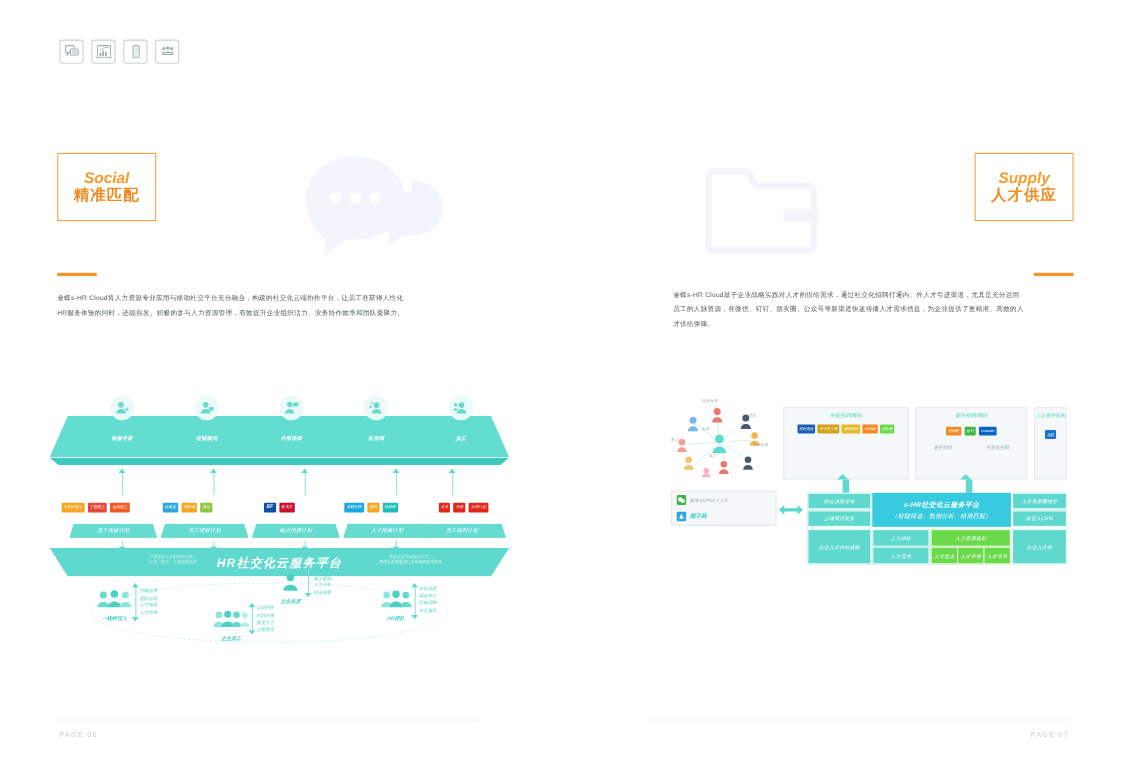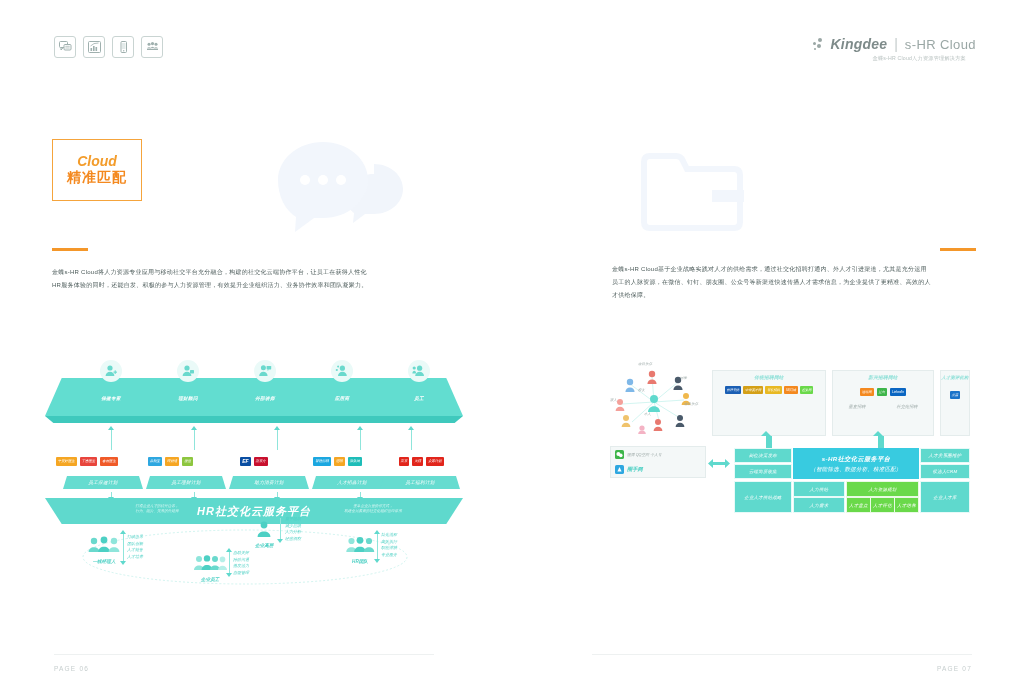--- a/index.html
+++ b/index.html
@@ -206,47 +206,33 @@
         <circle cx="6.5" cy="2.6" r="1.6" fill="#9fb0ae"></circle>
         <circle cx="10" cy="3.2" r="1.5" fill="#9fb0ae"></circle>
         <path d="M0.8 7.5 Q3 4.8 5.2 7.5 Z" fill="#9fb0ae"></path>
         <path d="M4.2 7.2 Q6.5 4.2 8.8 7.2 Z" fill="#9fb0ae"></path>
         <path d="M7.8 7.5 Q10 4.8 12.2 7.5 Z" fill="#9fb0ae"></path>
         <rect x="1" y="8" width="11" height="1" fill="#9fb0ae"></rect>
       </svg>
     </div>
   </div>
 
-  <div class="logo">
-    <div class="logo-row">
-      <span class="logo-dots">
-        <i></i>
-          <i></i>
-          <i></i>
-          <i></i>
-      </span>
-      <span class="logo-kingdee">Kingdee</span>
-      <span class="logo-sep">|</span>
-      <span class="logo-prod">s-HR Cloud</span>
-    </div>
-    <div class="logo-sub">金蝶s-HR Cloud人力资源管理解决方案</div>
-  </div>
 
   <div class="wm wm-chat">
     <svg width="126" height="98" viewBox="0 0 126 98">
       <path d="M96 22c16 0 29 11 29 25s-13 25-29 25h-9l-12 9 1-10c-5-4-9-9-9-15 0-14 13-24 29-24z" fill="#f1f5fb"></path>
       <path d="M45 0c25 0 45 17 45 38S70 76 45 76h-9L17 90l1-15C7 68 0 54 0 38 0 17 20 0 45 0z" fill="#f2f6fc"></path>
       <circle cx="27" cy="38" r="5" fill="#fff"></circle>
       <circle cx="45" cy="38" r="5" fill="#fff"></circle>
       <circle cx="63" cy="38" r="5" fill="#fff"></circle>
     </svg>
   </div>
 
   <div class="sec-box sec-left">
-    <div class="sec-en">Cloud</div>
+    <div class="sec-en">Social</div>
     <div class="sec-cn">精准匹配</div>
   </div>
   <div class="rule rule-left"></div>
 
   <div class="para para-left">
     <p>金蝶s-HR Cloud将人力资源专业应用与移动社交平台充分融合，构建的社交化云端协作平台，让员工在获得人性化</p>
     <p>HR服务体验的同时，还能自发、积极的参与人力资源管理，有效提升企业组织活力、业务协作效率和团队凝聚力。</p>
   </div>
 
   <div class="diagram" id="left-diagram">
@@ -472,20 +458,24 @@
     <div class="dnarrow" style="left:329px; top:201px;"></div>
   </div>
 
   <div class="wm wm-folder">
     <svg width="108" height="88" viewBox="0 0 108 88">
       <path d="M6 14 Q6 8 12 8 L38 8 Q43 8 45 13 L49 21 L96 21 Q102 21 102 27 L102 74 Q102 80 96 80 L12 80 Q6 80 6 74 Z" fill="none" stroke="#f2f6fc" stroke-width="6"></path>
       <rect x="74" y="42" width="32" height="12" fill="#f2f6fc"></rect>
     </svg>
   </div>
 
+  <div class="sec-box sec-right">
+    <div class="sec-en">Supply</div>
+    <div class="sec-cn">人才供应</div>
+  </div>
   <div class="rule rule-right"></div>
 
   <div class="para para-right">
     <p>金蝶s-HR  Cloud基于企业战略实践对人才的供给需求，通过社交化招聘打通内、外人才引进渠道，尤其是充分运用</p>
     <p>员工的人脉资源，在微信、钉钉、朋友圈、公众号等新渠道快速传播人才需求信息，为企业提供了更精准、高效的人</p>
     <p>才供给保障。</p>
   </div>
 
   <div class="diagram" id="right-diagram">
 

